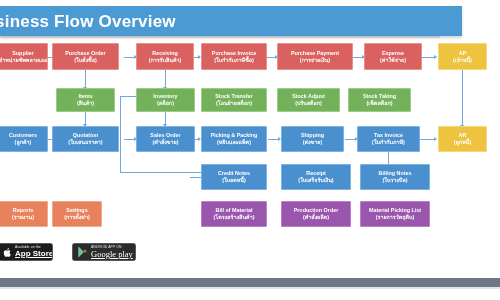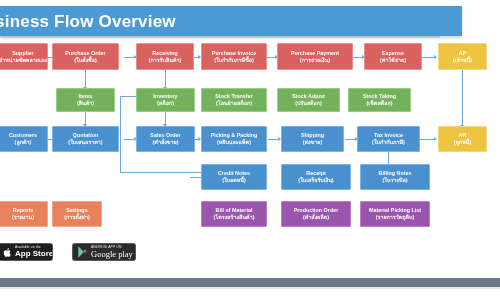--- a/index.html
+++ b/index.html
@@ -71,21 +71,21 @@
   
   .badge{
     position:absolute;height:18px;border-radius:2.5px;
     background:#1d1d1d;border:1px solid #5a5a5a;
     display:flex;align-items:center;gap:3px;
     padding:0 4px;box-sizing:border-box;color:#fff;overflow:hidden;
   }
   .badge .glyph{flex:0 0 auto;display:flex;align-items:center;}
   .badge .txt{display:flex;flex-direction:column;justify-content:center;line-height:1;}
   .badge .small{font-size:3.4px;letter-spacing:.1px;white-space:nowrap;color:#e8e8e8;}
-  .badge .big{font-size:8px;font-weight:bold;white-space:nowrap;margin-top:.5px;}
+  .badge .big{font-size:8px;font-weight:bold;white-space:nowrap;margin-top:.5px;text-decoration:underline;}
   .badge.google{background:#2b2b2b;}
   .badge.google .big{font-family:"Liberation Serif",serif;font-weight:normal;font-size:8.5px;}
 
   
   .footer{
     position:absolute;left:0px;top:278px;width:500px;height:9px;
     background:#6f7787;
   }
   .footer-shadow{
     position:absolute;left:0px;top:287px;width:500px;height:2px;

